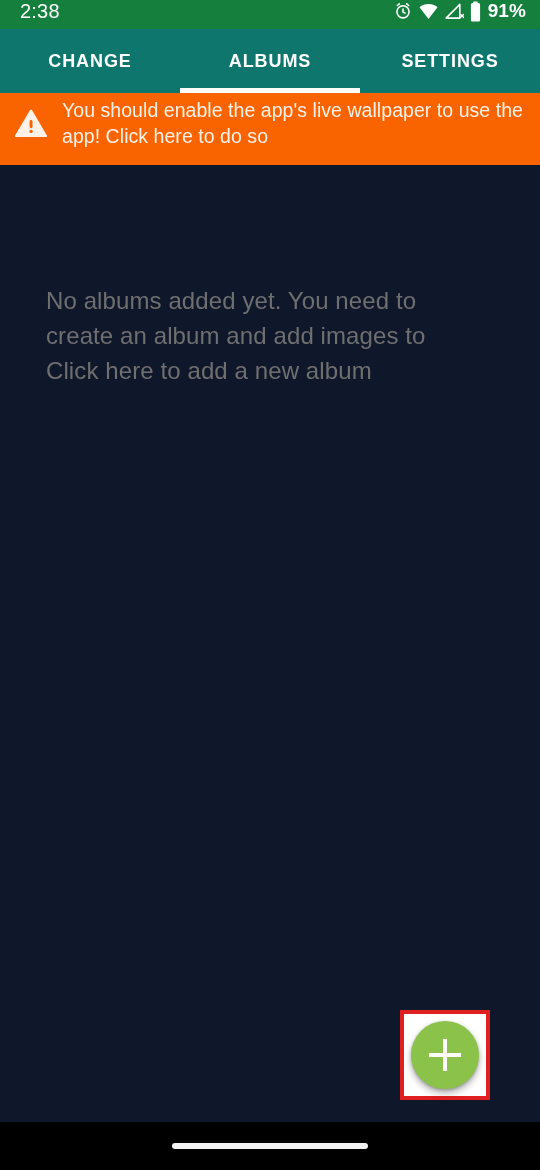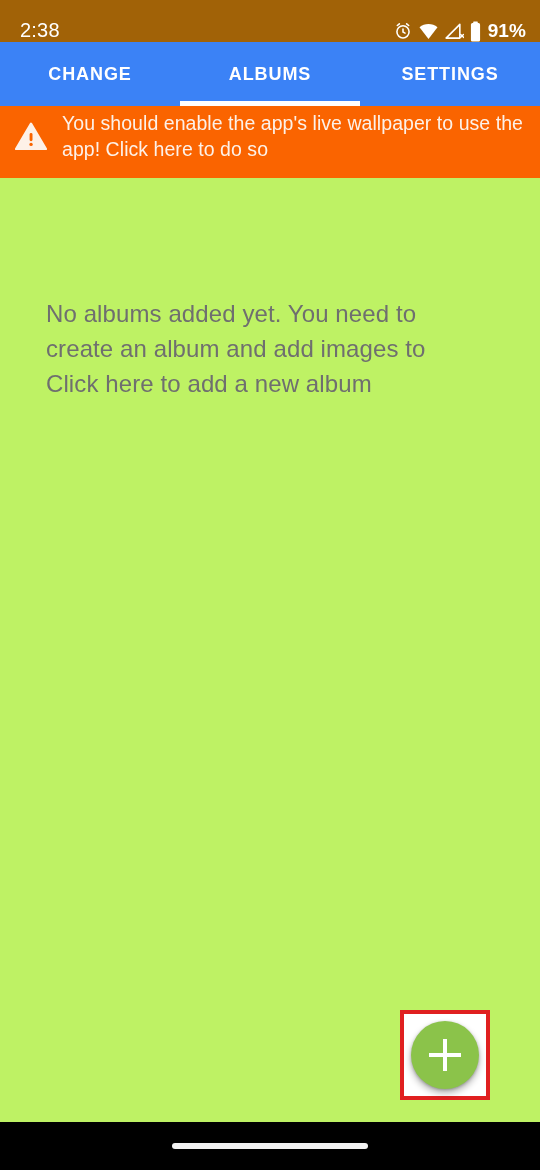--- a/index.html
+++ b/index.html
@@ -17,24 +17,24 @@
     position: relative;
     width: 540px;
     height: 1170px;
     background: #f7f7f7;
     display: flex;
     flex-direction: column;
   }
 
   
   .status-bar {
-    height: 42px;
-    background: #a16207;
-    display: flex;
-    align-items: flex-end;
+    height: 29px;
+    background: #15803d;
+    display: flex;
+    align-items: flex-start;
     justify-content: space-between;
     padding: 0 14px 0 20px;
     flex: 0 0 auto;
   }
   .status-clock {
     color: #ffffff;
     font-size: 20px;
     font-weight: 500;
     letter-spacing: 0.2px;
   }
@@ -82,21 +82,21 @@
     display: block;
     width: 5px;
     height: 5px;
     border-radius: 50%;
     background: #ffffff;
   }
 
   
   .tab-bar {
     height: 64px;
-    background: #3b82f6;
+    background: #0f766e;
     display: flex;
     flex: 0 0 auto;
     position: relative;
   }
   .tab {
     flex: 1 1 0;
     display: flex;
     align-items: center;
     justify-content: center;
     position: relative;
@@ -143,21 +143,21 @@
     color: #fdf1e8;
     font-size: 19.5px;
     line-height: 26px;
     letter-spacing: 0.05px;
   }
 
   
   .content {
     flex: 1 1 auto;
     position: relative;
-    background: #bef264;
+    background: #0f172a;
     overflow: hidden;
   }
   .empty-state {
     position: absolute;
     top: 118px;
     left: 46px;
     right: 40px;
     color: #6f6f6f;
     font-size: 24px;
     line-height: 35px;

